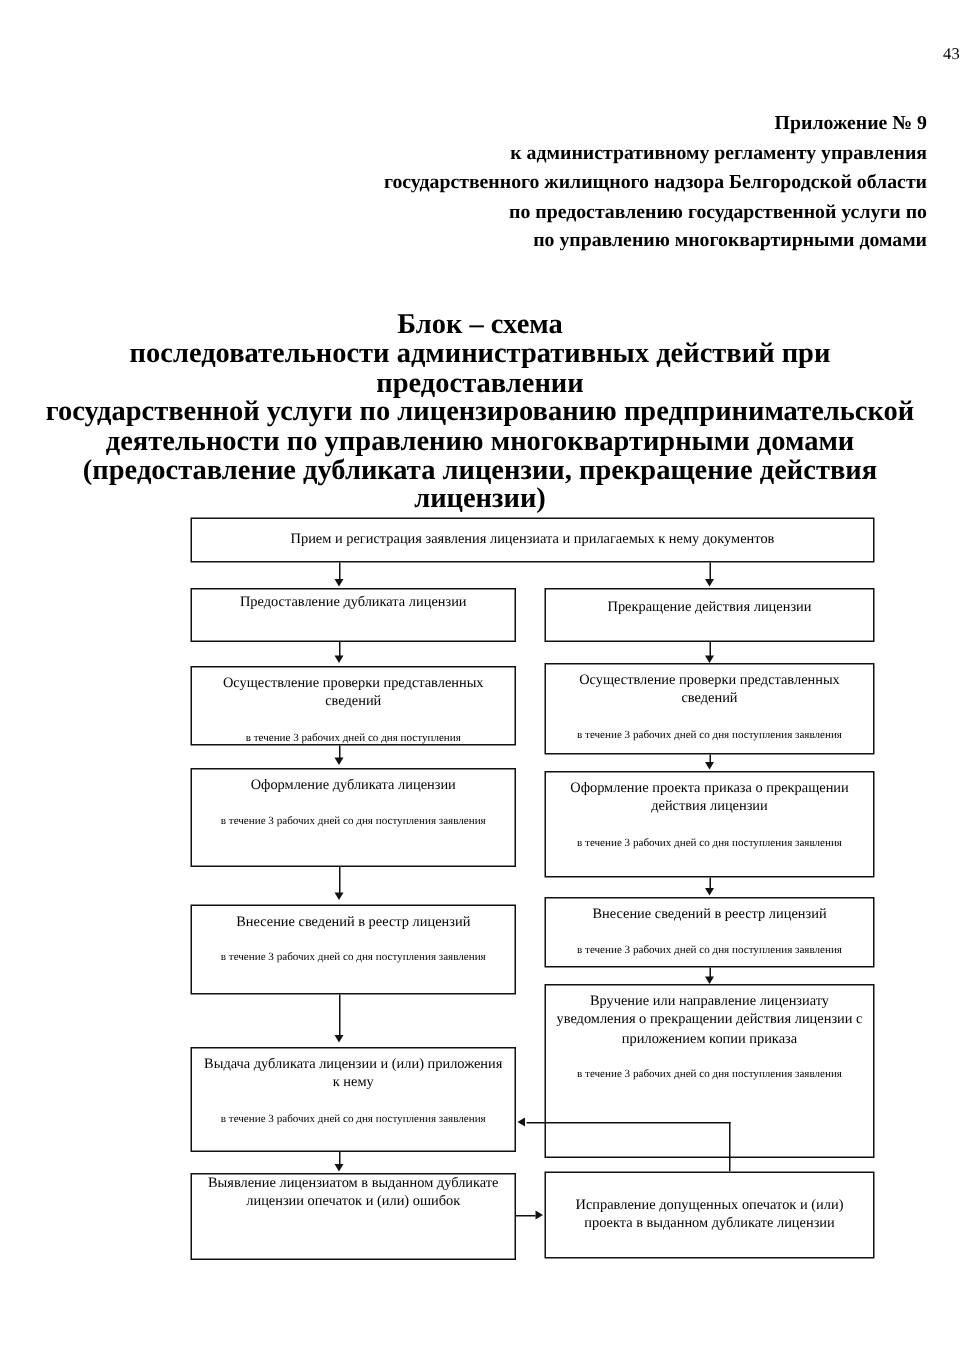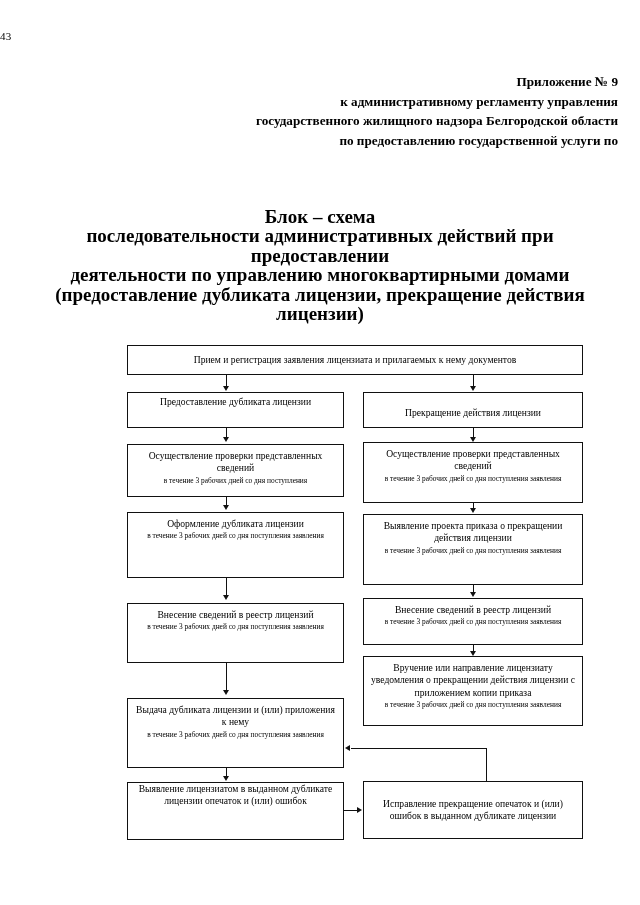--- a/index.html
+++ b/index.html
@@ -18,21 +18,21 @@
   .page {
     position: absolute;
     inset: 0;
     width: 640px; height: 905px;
   }
 
   
   .page-number {
     position: absolute;
     top: 30px; left: 0; right: 0;
-    text-align: left;
+    text-align: right;
     font-size: 11px;
     letter-spacing: .2px;
   }
 
   
   .doc-header {
     position: absolute;
     top: 72px;
     left: 90px;
     width: 528px;
@@ -75,21 +75,21 @@
   }
   .node .ttl {
     font-size: 9.6px;
     line-height: 12.4px;
     padding: 0 5px;
   }
   .node .sub {
     font-size: 7.4px;
     line-height: 9.6px;
     padding: 0 4px;
-    margin-top: 1px;
+    margin-top: 12px;
   }
 
   
   .conn {
     position: absolute;
     background: #111;
   }
   .vline { width: 1.1px; }
   .hline { height: 1.1px; }
 
@@ -120,46 +120,48 @@
 
 <div class="page">
 
   <div class="page-number">43</div>
 
   <div class="doc-header">
     <div>Приложение № 9</div>
     <div>к административному  регламенту управления</div>
     <div>государственного жилищного надзора Белгородской области</div>
     <div>по предоставлению государственной услуги по</div>
+    <div>по управлению многоквартирными домами</div>
   </div>
 
   <div class="doc-title">
     <div>Блок – схема</div>
     <div>последовательности административных действий при предоставлении</div>
+    <div>государственной услуги по лицензированию предпринимательской</div>
     <div>деятельности по управлению многоквартирными домами</div>
     <div>(предоставление дубликата лицензии, прекращение действия лицензии)</div>
   </div>
 
   <div class="flow">
 
     <div class="node" style="left:127px; top:345px; width:456px; height:30px; justify-content:center; padding-top:0;">
       <div class="ttl">Прием и регистрация заявления лицензиата и прилагаемых к нему документов</div>
     </div>
 
     <div class="conn vline" style="left:226px; top:375px; height:12px;"></div>
     <div class="arrow-down" style="left:223px; top:386px;"></div>
 
     <div class="conn vline" style="left:473px; top:375px; height:12px;"></div>
     <div class="arrow-down" style="left:470px; top:386px;"></div>
 
     <div class="node" style="left:127px; top:392px; width:217px; height:36px; justify-content:flex-start; padding-top:3px;">
       <div class="ttl">Предоставление дубликата лицензии</div>
     </div>
 
-    <div class="node" style="left:363px; top:392px; width:220px; height:36px; justify-content:center; padding-top:6px;">
+    <div class="node" style="left:363px; top:392px; width:220px; height:36px; justify-content:flex-start; padding-top:6px;">
       <div class="ttl">Прекращение действия лицензии</div>
     </div>
 
     <div class="conn vline" style="left:226px; top:428px; height:10px;"></div>
     <div class="arrow-down" style="left:223px; top:437px;"></div>
 
     <div class="conn vline" style="left:473px; top:428px; height:10px;"></div>
     <div class="arrow-down" style="left:470px; top:437px;"></div>
 
     <div class="node" style="left:127px; top:444px; width:217px; height:53px;">
@@ -177,21 +179,21 @@
 
     <div class="conn vline" style="left:473px; top:503px; height:6px;"></div>
     <div class="arrow-down" style="left:470px; top:508px;"></div>
 
     <div class="node" style="left:127px; top:512px; width:217px; height:66px;">
       <div class="ttl">Оформление дубликата лицензии</div>
       <div class="sub">в течение 3 рабочих дней со дня поступления заявления</div>
     </div>
 
     <div class="node" style="left:363px; top:514px; width:220px; height:71px;">
-      <div class="ttl">Выявление проекта приказа о прекращении действия лицензии</div>
+      <div class="ttl">Оформление проекта приказа о прекращении действия лицензии</div>
       <div class="sub">в течение 3 рабочих дней со дня поступления заявления</div>
     </div>
 
     <div class="conn vline" style="left:226px; top:578px; height:18px;"></div>
     <div class="arrow-down" style="left:223px; top:595px;"></div>
 
     <div class="conn vline" style="left:473px; top:585px; height:8px;"></div>
     <div class="arrow-down" style="left:470px; top:592px;"></div>
 
     <div class="node" style="left:127px; top:603px; width:217px; height:60px;">
@@ -208,37 +210,37 @@
     <div class="arrow-down" style="left:223px; top:690px;"></div>
 
     <div class="conn vline" style="left:473px; top:645px; height:7px;"></div>
     <div class="arrow-down" style="left:470px; top:651px;"></div>
 
     <div class="node" style="left:127px; top:698px; width:217px; height:70px;">
       <div class="ttl">Выдача дубликата лицензии и (или) приложения к нему</div>
       <div class="sub">в течение 3 рабочих дней со дня поступления заявления</div>
     </div>
 
-    <div class="node" style="left:363px; top:656px; width:220px; height:70px;">
+    <div class="node" style="left:363px; top:656px; width:220px; height:116px;">
       <div class="ttl">Вручение или направление лицензиату уведомления о прекращении действия лицензии с приложением копии приказа</div>
       <div class="sub">в течение 3 рабочих дней со дня поступления заявления</div>
     </div>
 
     <div class="conn vline" style="left:486px; top:748px; height:33px;"></div>
     <div class="conn hline" style="left:351px; top:748px; width:136px;"></div>
     <div class="arrow-left" style="left:345px; top:744.5px;"></div>
 
     <div class="conn vline" style="left:226px; top:768px; height:9px;"></div>
     <div class="arrow-down" style="left:223px; top:776px;"></div>
 
     <div class="node" style="left:127px; top:782px; width:217px; height:58px; padding-top:0;">
       <div class="ttl">Выявление лицензиатом в выданном дубликате лицензии опечаток и (или) ошибок</div>
     </div>
 
     <div class="node" style="left:363px; top:781px; width:220px; height:58px; justify-content:center; padding-top:0;">
-      <div class="ttl">Исправление прекращение опечаток и (или) ошибок в выданном дубликате лицензии</div>
+      <div class="ttl">Исправление допущенных опечаток и (или) проекта в выданном дубликате лицензии</div>
     </div>
 
     <div class="conn hline" style="left:344px; top:810px; width:13px;"></div>
     <div class="arrow-right" style="left:357px; top:806.5px;"></div>
 
   </div>
 </div>
 
 </body></html>

